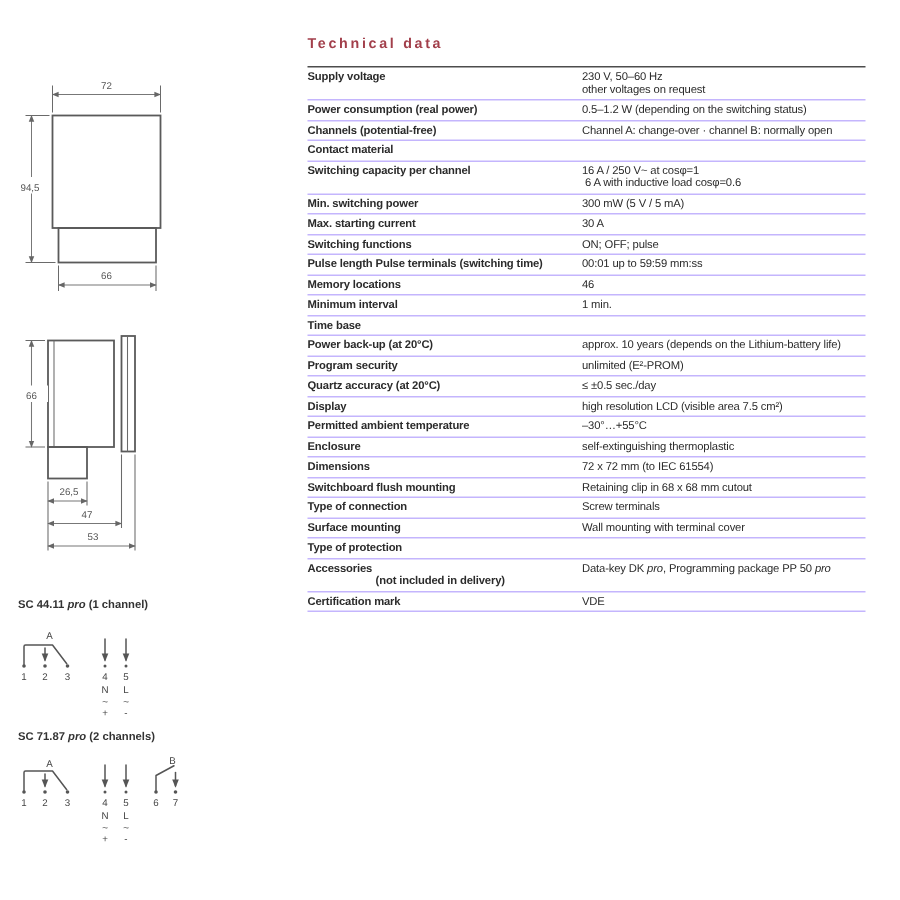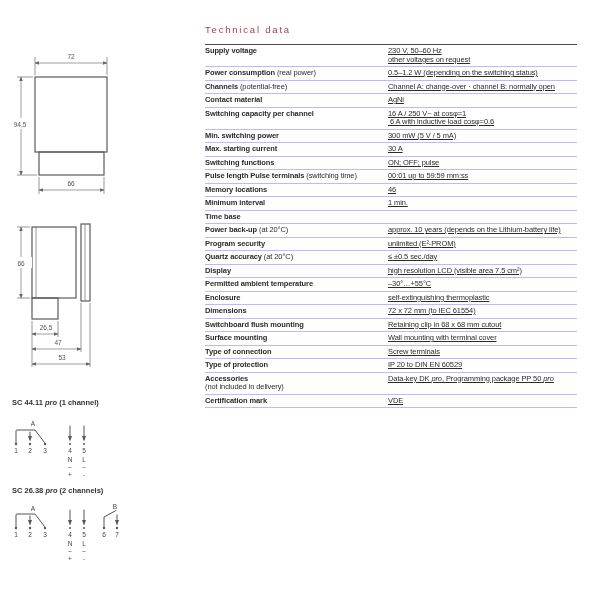--- a/index.html
+++ b/index.html
@@ -3,31 +3,31 @@
 <meta charset="utf-8">
 <style>
   html,body{margin:0;padding:0;}
   body{
     width:600px;height:600px;position:relative;background:#ffffff;
     font-family:"Liberation Sans",sans-serif;color:#2b2b2b;overflow:hidden;
   }
   
   .tech{position:absolute;left:205px;top:24px;width:372px;}
   .tech-title{
-    font-size:9.5px;font-weight:normal;letter-spacing:1.8px;color:#a23f4b;
+    font-size:9.5px;font-weight:bold;letter-spacing:1.8px;color:#a23f4b;
     margin:0 0 9px 0;
   }
   .tech-table{border-top:1px solid #4d4d4d;}
   .row{display:flex;border-bottom:1px solid #c4b5fd;padding:2px 0 2px;}
   .cell-label{width:183px;padding-right:6px;box-sizing:border-box;}
   .cell-label,.cell-value{font-size:7.5px;line-height:8.5px;letter-spacing:-0.1px;}
   .lb{font-weight:bold;}
-  .ln{font-weight:normal;}
+  .ln{font-weight:bold;text-align:center;}
   .cell-value{flex:1;}
-  .vline{white-space:nowrap;text-decoration:underline;}
+  .vline{white-space:nowrap;}
   .it{font-style:italic;text-align:right;}
   
   .abs{position:absolute;}
   svg{display:block;}
   svg text{font-family:"Liberation Sans",sans-serif;fill:#555;}
   .dimtxt{font-size:6.5px;}
   .body-line{stroke:#5a5a5a;stroke-width:1.2;fill:none;}
   .thin-line{stroke:#6a6a6a;stroke-width:0.7;fill:none;}
   .dim-line{stroke:#777;stroke-width:0.7;fill:none;}
   .wire-line{stroke:#555;stroke-width:1;fill:none;stroke-linejoin:round;stroke-linecap:round;}
@@ -127,21 +127,21 @@
   <text x="74" y="37" text-anchor="middle" class="wtxt">5</text>
   <text x="60" y="46" text-anchor="middle" class="wtxt">N</text>
   <text x="74" y="46" text-anchor="middle" class="wtxt">L</text>
   <text x="60" y="54" text-anchor="middle" class="wtxt">~</text>
   <text x="74" y="54" text-anchor="middle" class="wtxt">~</text>
   <text x="60" y="61" text-anchor="middle" class="wtxt">+</text>
   <text x="74" y="61" text-anchor="middle" class="wtxt">-</text>
 </svg>
 
 <div class="abs wire-title" style="left:12px;top:486px">
-  <span>SC 26.38</span>
+  <span>SC 71.87</span>
   <span class="it">pro</span>
   <span>(2 channels)</span>
 </div>
 
 <svg class="abs" style="left:10px;top:502px" width="125" height="66" viewBox="0 0 125 66">
   <defs>
     <marker id="wa2" viewBox="0 0 10 10" refX="8" refY="5" markerWidth="5.5" markerHeight="5.5" orient="auto">
       <path d="M0,1 L10,5 L0,9 z" fill="#555"></path>
     </marker>
   </defs>
@@ -192,23 +192,20 @@
         </div>
       </div>
       <div class="row">
         <div class="cell-label"><span class="lb">Channels</span> <span class="ln">(potential-free)</span></div>
         <div class="cell-value">
           <div class="vline"><span>Channel A: change-over · channel B: normally open</span></div>
         </div>
       </div>
       <div class="row">
         <div class="cell-label"><span class="lb">Contact material</span></div>
-        <div class="cell-value">
-          <div class="vline"><span>AgNi</span></div>
-        </div>
       </div>
       <div class="row">
         <div class="cell-label"><span class="lb">Switching capacity per channel</span></div>
         <div class="cell-value">
           <div class="vline"><span>16 A / 250 V~ at cosφ=1</span></div>
           <div class="vline"><span>&nbsp;6 A with inductive load cosφ=0.6</span></div>
         </div>
       </div>
       <div class="row">
         <div class="cell-label"><span class="lb">Min. switching power</span></div>
@@ -291,36 +288,33 @@
           <div class="vline"><span>72 x 72 mm (to IEC 61554)</span></div>
         </div>
       </div>
       <div class="row">
         <div class="cell-label"><span class="lb">Switchboard flush mounting</span></div>
         <div class="cell-value">
           <div class="vline"><span>Retaining clip in 68 x 68 mm cutout</span></div>
         </div>
       </div>
       <div class="row">
+        <div class="cell-label"><span class="lb">Type of connection</span></div>
+        <div class="cell-value">
+          <div class="vline"><span>Screw terminals</span></div>
+        </div>
+      </div>
+      <div class="row">
         <div class="cell-label"><span class="lb">Surface mounting</span></div>
         <div class="cell-value">
           <div class="vline"><span>Wall mounting with terminal cover</span></div>
         </div>
       </div>
       <div class="row">
-        <div class="cell-label"><span class="lb">Type of connection</span></div>
-        <div class="cell-value">
-          <div class="vline"><span>Screw terminals</span></div>
-        </div>
-      </div>
-      <div class="row">
         <div class="cell-label"><span class="lb">Type of protection</span></div>
-        <div class="cell-value">
-          <div class="vline"><span>IP 20 to DIN EN 60529</span></div>
-        </div>
       </div>
       <div class="row">
         <div class="cell-label"><span class="lb">Accessories</span><div class="ln">(not included in delivery)</div></div>
         <div class="cell-value">
           <div class="vline"><span>Data-key DK </span><span class="it">pro</span><span>, Programming package PP 50 </span><span class="it">pro</span></div>
         </div>
       </div>
       <div class="row">
         <div class="cell-label"><span class="lb">Certification mark</span></div>
         <div class="cell-value">

